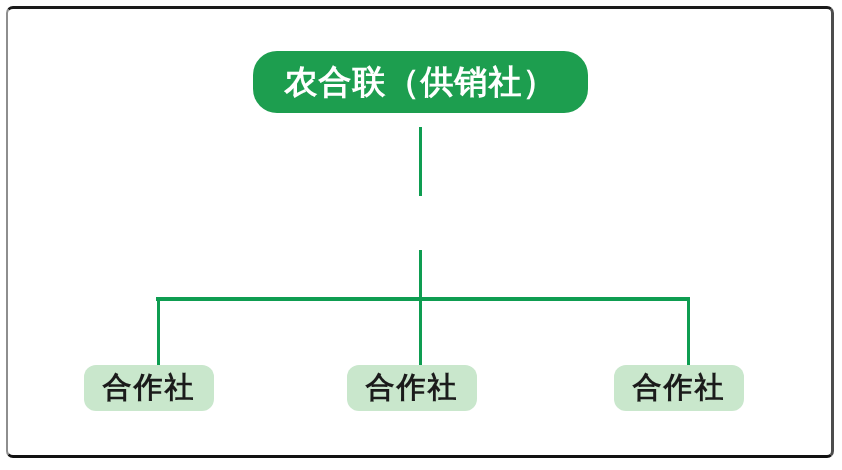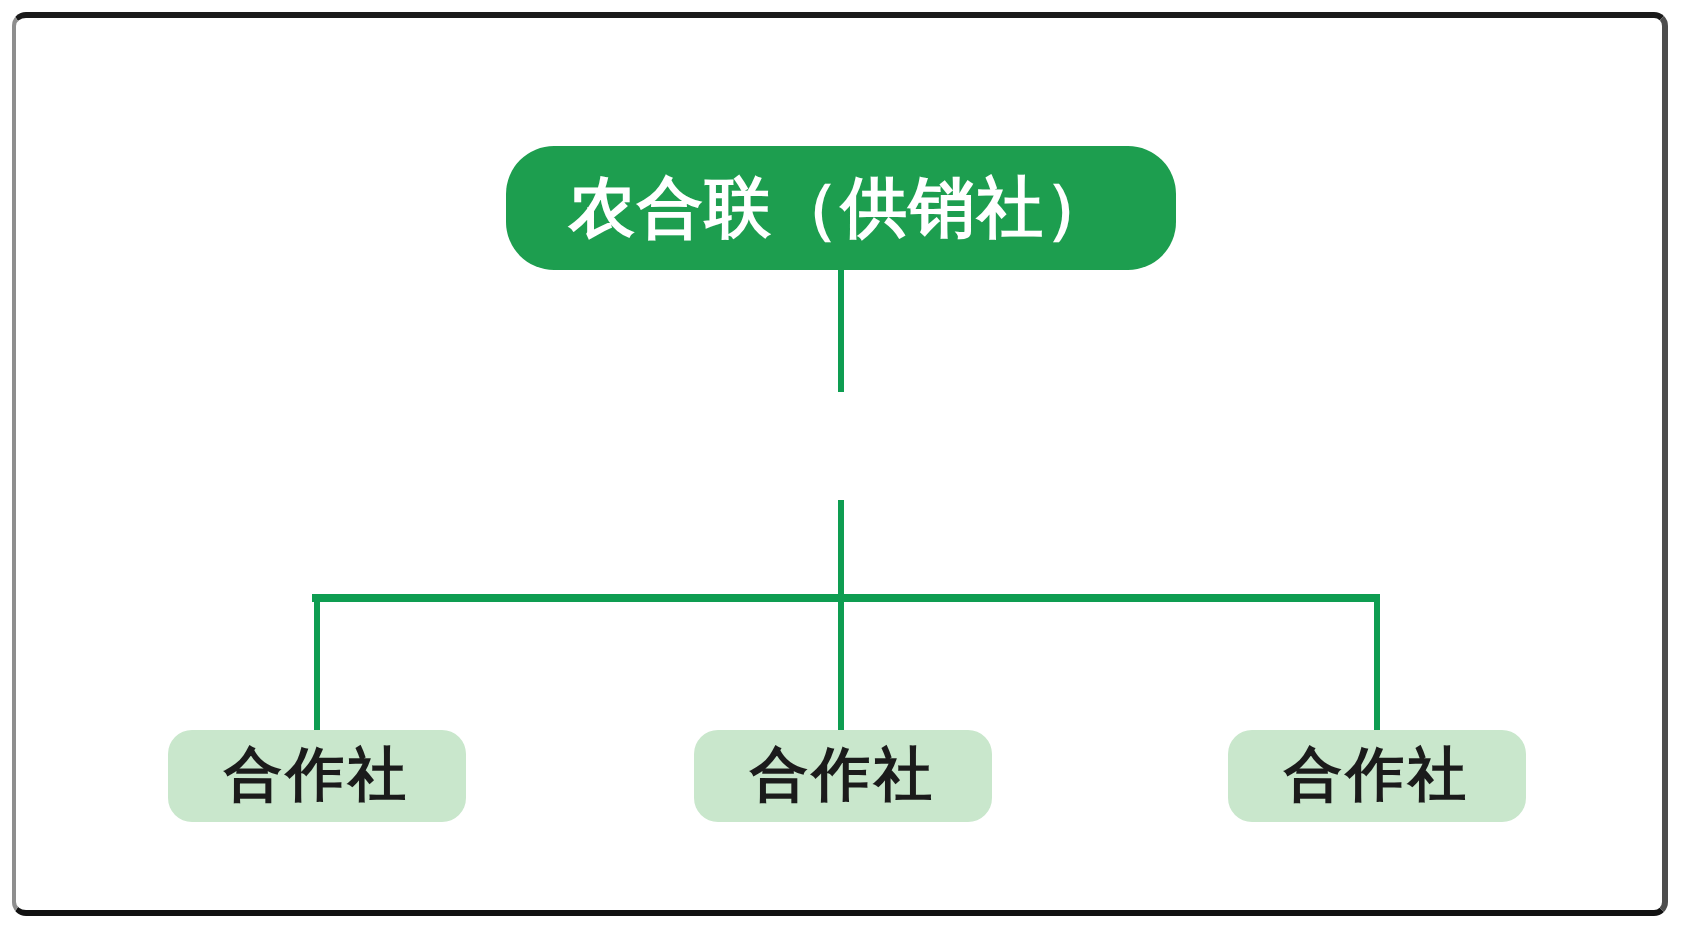--- a/index.html
+++ b/index.html
@@ -33,21 +33,21 @@
     position: absolute;
     display: flex;
     align-items: center;
     justify-content: center;
     box-sizing: border-box;
     font-weight: bold;
     white-space: nowrap;
   }
   .node-root {
     left: 253px;
-    top: 73px;
+    top: 51px;
     width: 335px;
     height: 62px;
     background: var(--root-fill, #1d9e4f);
     color: var(--root-text, #ffffff);
     border-radius: 24px;
     font-size: 33px;
     letter-spacing: 1px;
   }
   .node-federation {
     left: 265px;
@@ -56,21 +56,21 @@
     height: 54px;
     background: var(--mid-fill, #ffffff);
     border: 3px solid var(--mid-border, #27a257);
     color: var(--node-text, #1b1b1b);
     border-radius: 17px;
     font-size: 31px;
     letter-spacing: 2px;
   }
   .node-child {
     top: 365px;
-    width: 149px;
+    width: 130px;
     height: 46px;
     background: var(--child-fill, #c9e7cc);
     color: var(--node-text, #1b1b1b);
     border-radius: 12px;
     font-size: 29px;
     letter-spacing: 2px;
   }
   .node-child-1 { left: 84px; }
   .node-child-2 { left: 347px; }
   .node-child-3 { left: 614px; }

